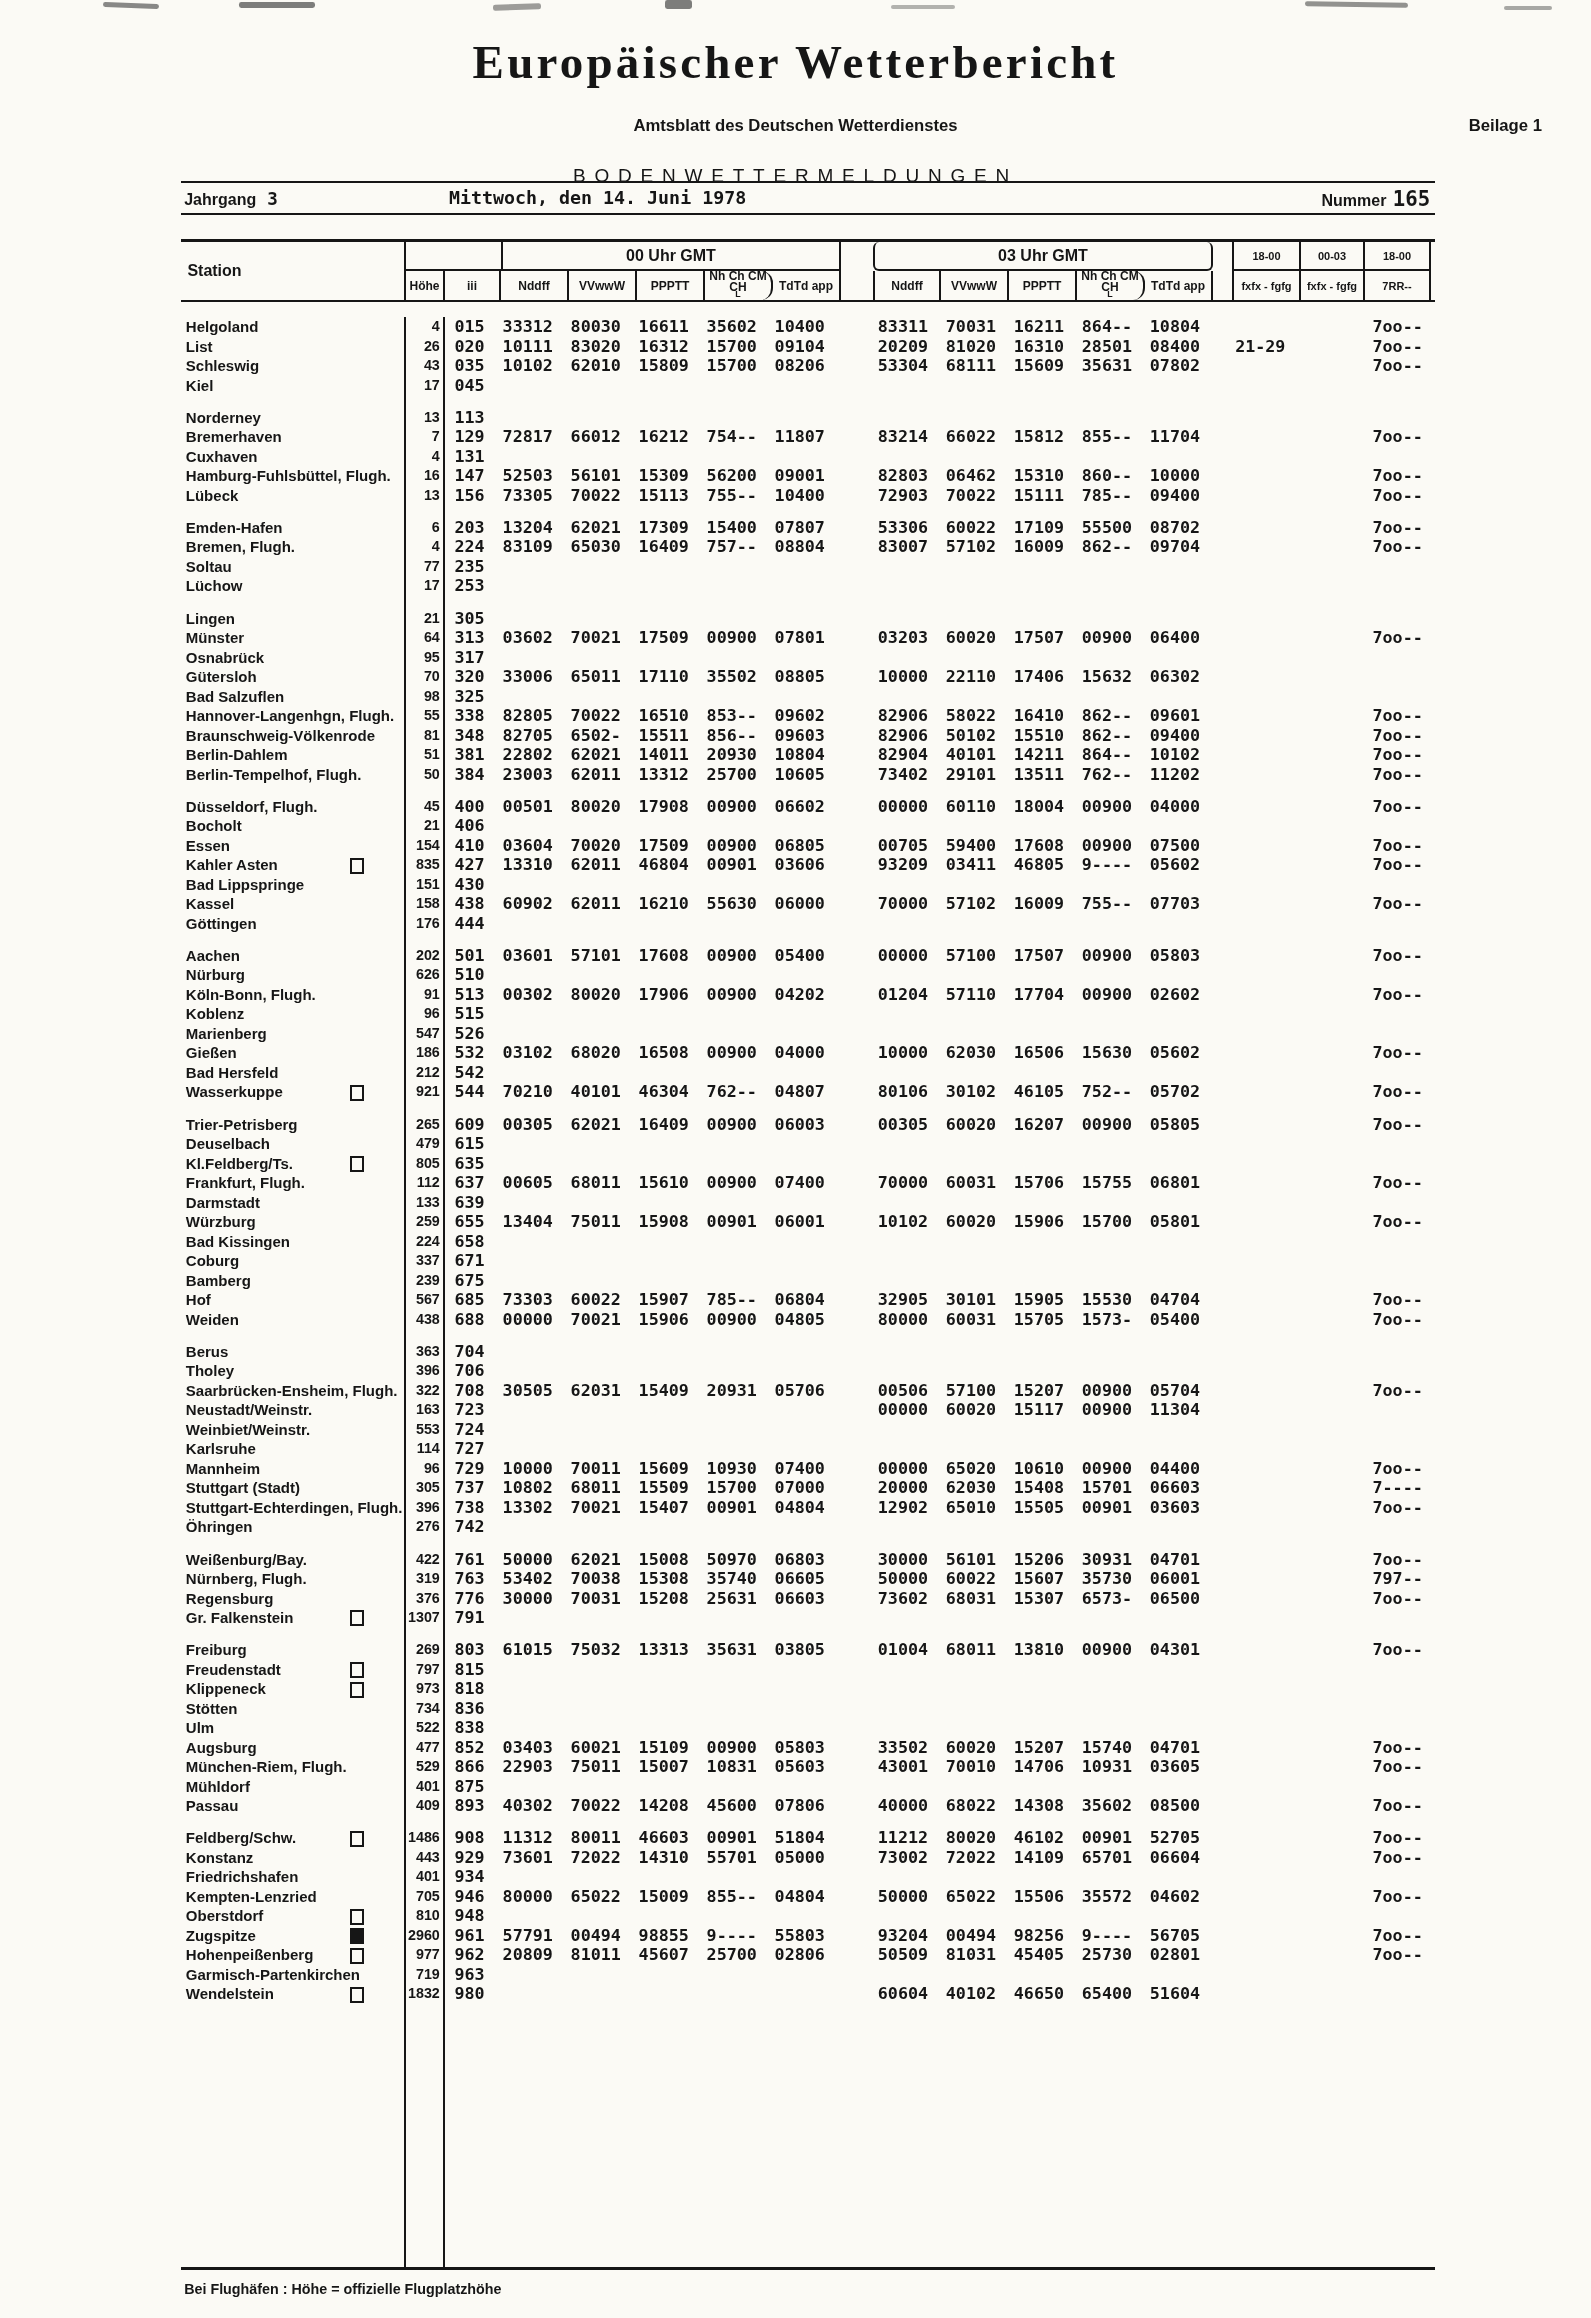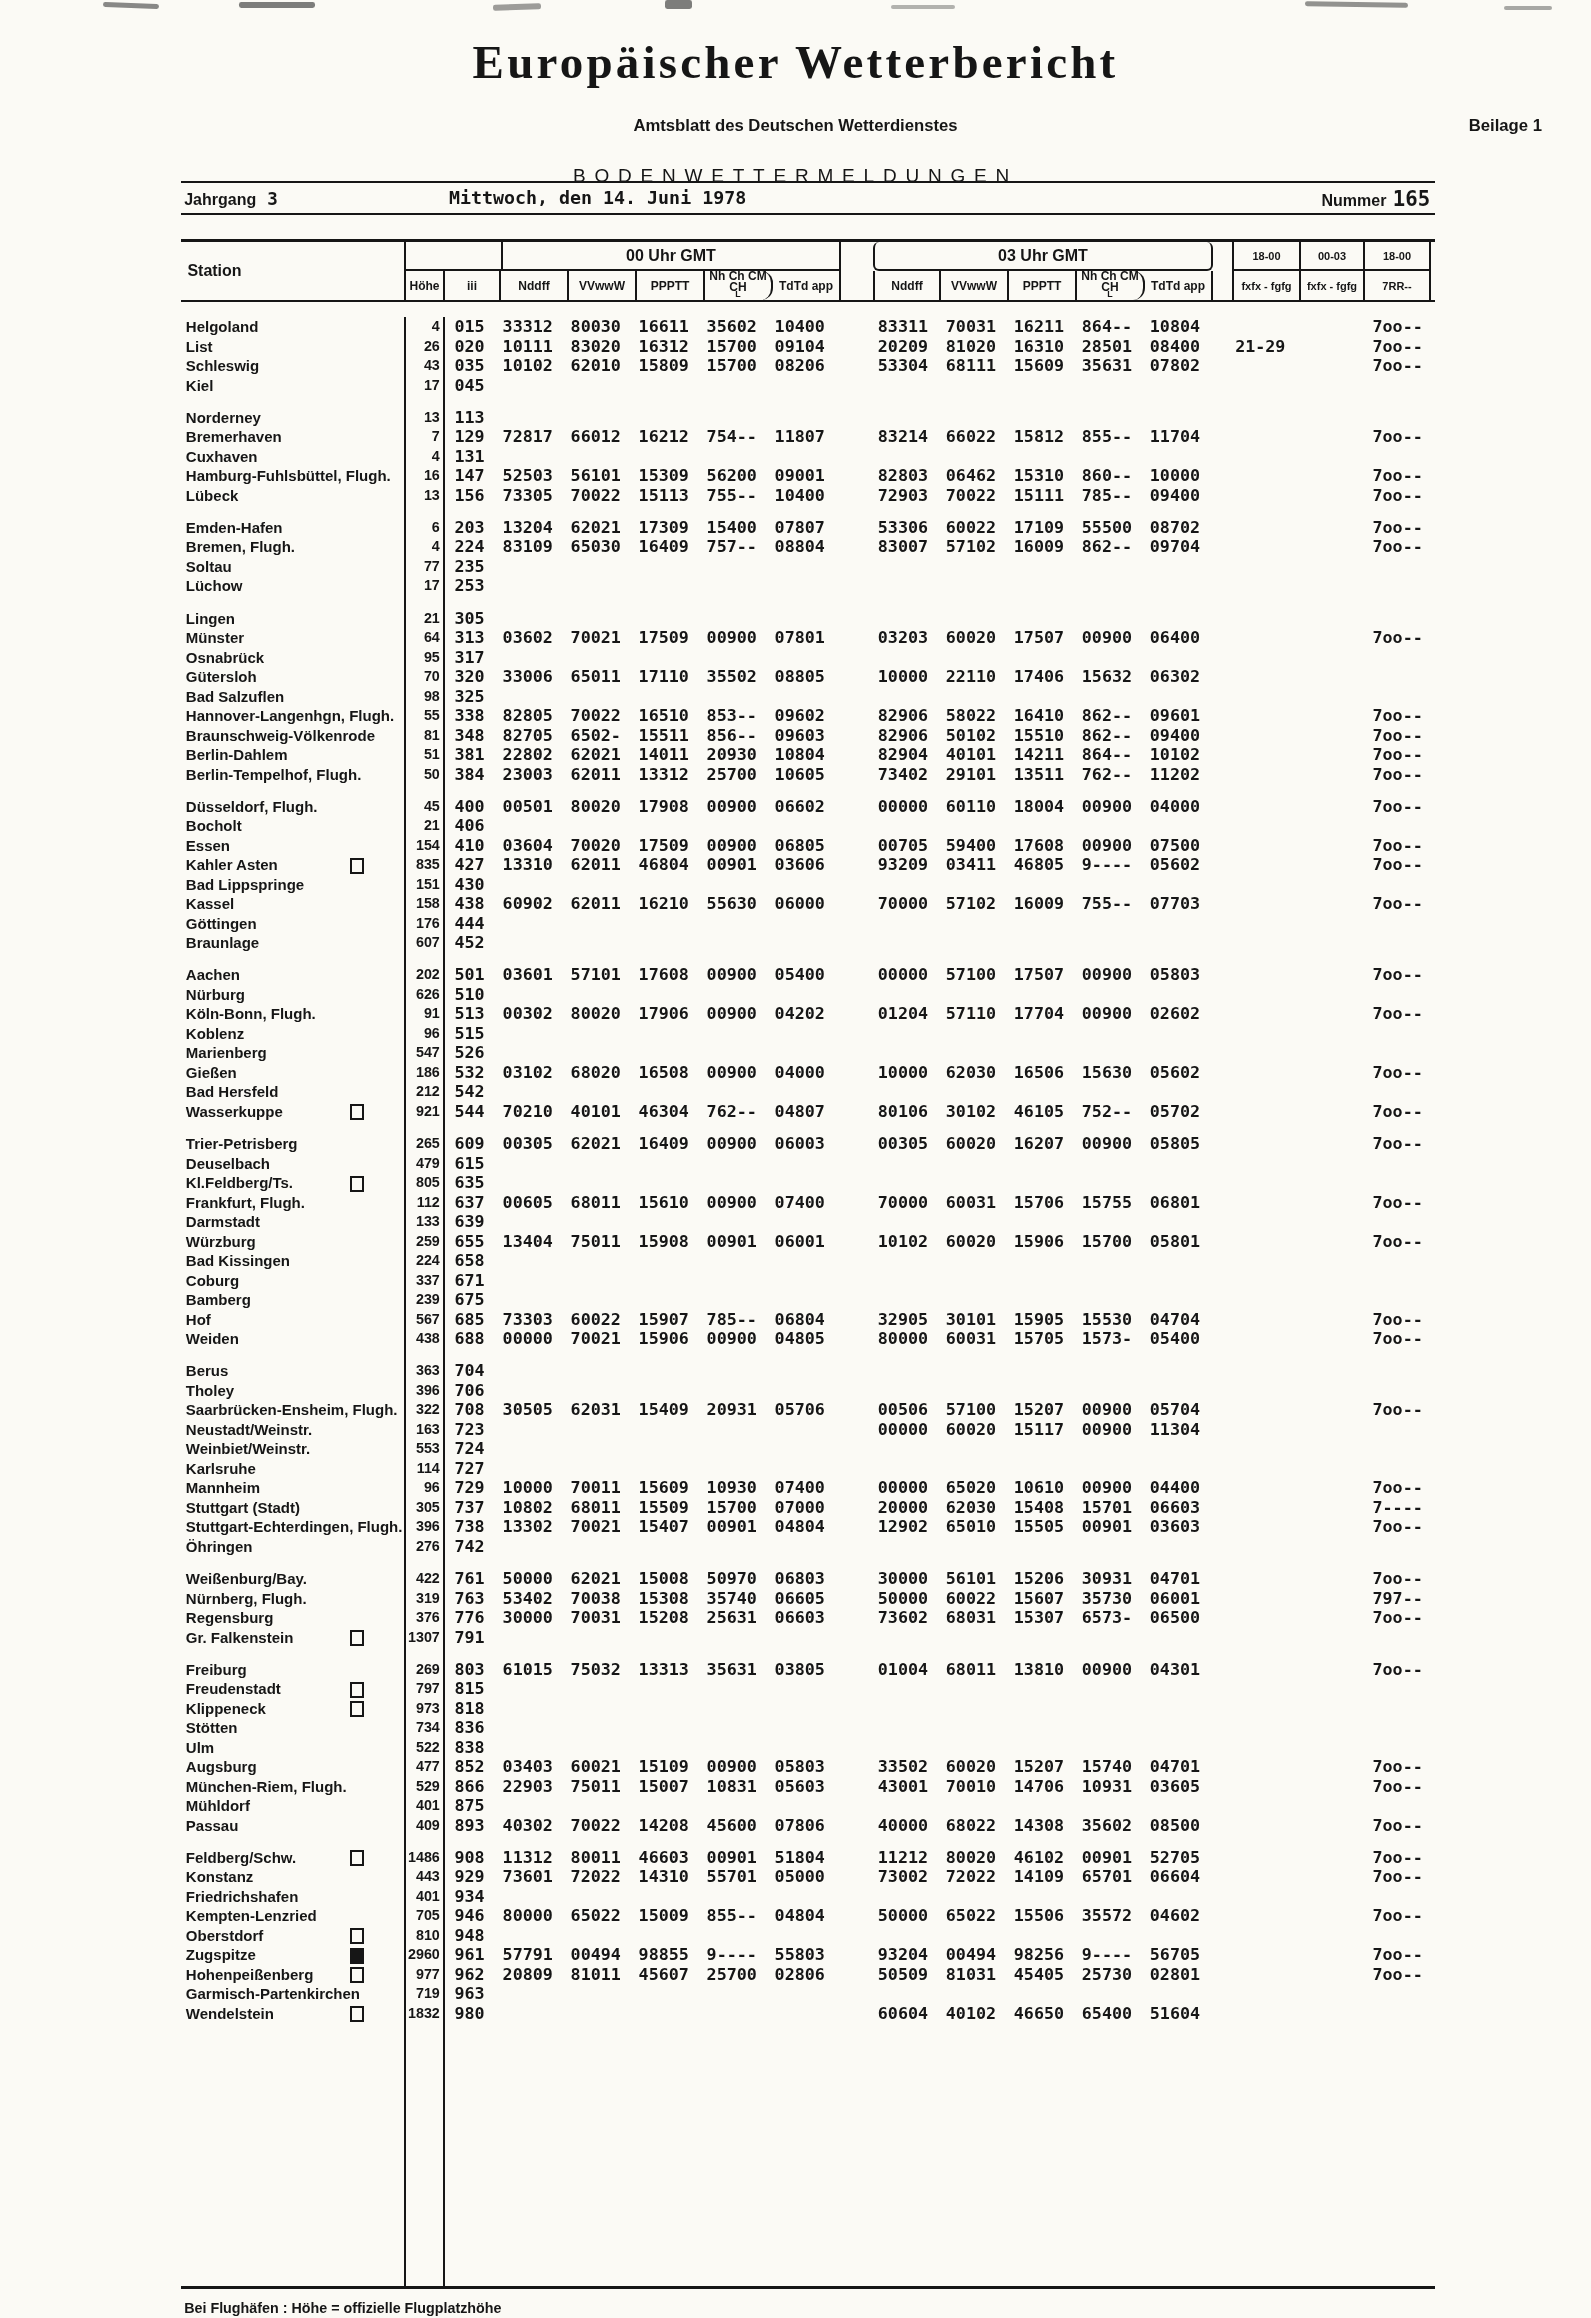--- a/index.html
+++ b/index.html
@@ -719,40 +719,20 @@
           <div class="c-d d3"></div>
           <div class="c-d d3"></div>
           <div class="c-d d3"></div>
           <div class="c-d d3"></div>
           <div class="c-d d3"></div>
           <div class="c-g"></div>
           <div class="c-a"></div>
           <div class="c-b"></div>
           <div class="c-rr"></div>
         </div>
-        <div class="row grid-cols">
-          <div class="c-st"><span>Braunlage</span></div>
-          <div class="c-h">607</div>
-          <div class="c-i">452</div>
-          <div class="c-d"></div>
-          <div class="c-d"></div>
-          <div class="c-d"></div>
-          <div class="c-d"></div>
-          <div class="c-d"></div>
-          <div class="c-g"></div>
-          <div class="c-d d3"></div>
-          <div class="c-d d3"></div>
-          <div class="c-d d3"></div>
-          <div class="c-d d3"></div>
-          <div class="c-d d3"></div>
-          <div class="c-g"></div>
-          <div class="c-a"></div>
-          <div class="c-b"></div>
-          <div class="c-rr"></div>
-        </div>
         <div class="row sep grid-cols">
           <div class="c-st"></div>
           <div class="c-h"></div>
         </div>
         <div class="row grid-cols">
           <div class="c-st"><span>Aachen</span></div>
           <div class="c-h">202</div>
           <div class="c-i">501</div>
           <div class="c-d">03601</div>
           <div class="c-d">57101</div>

